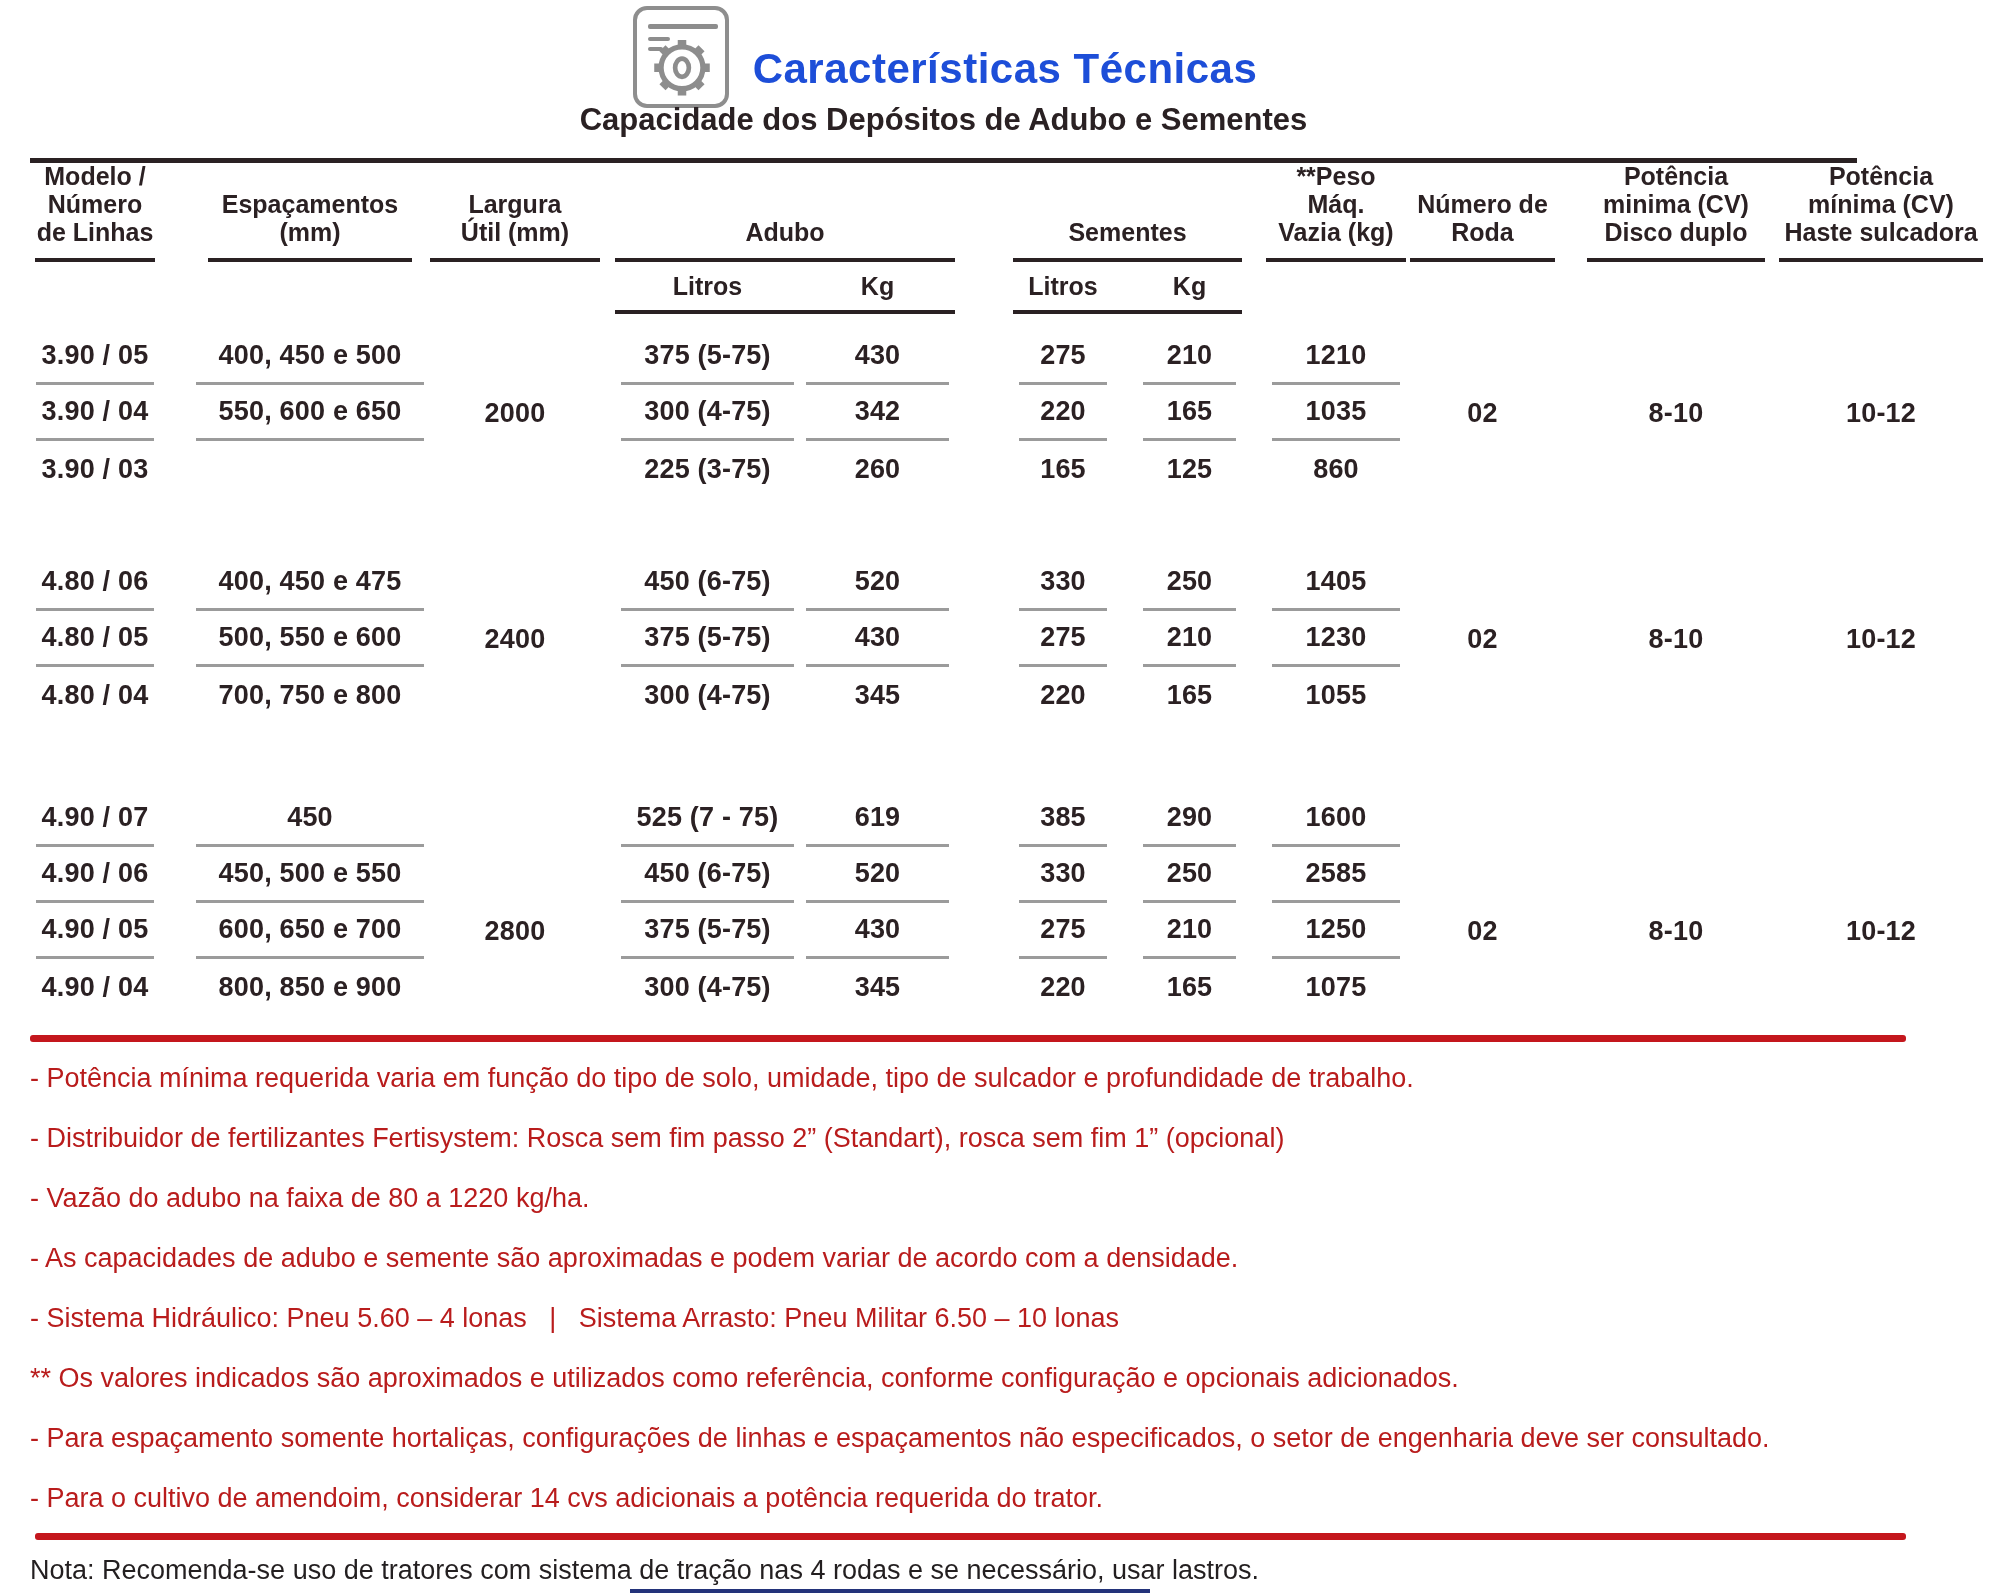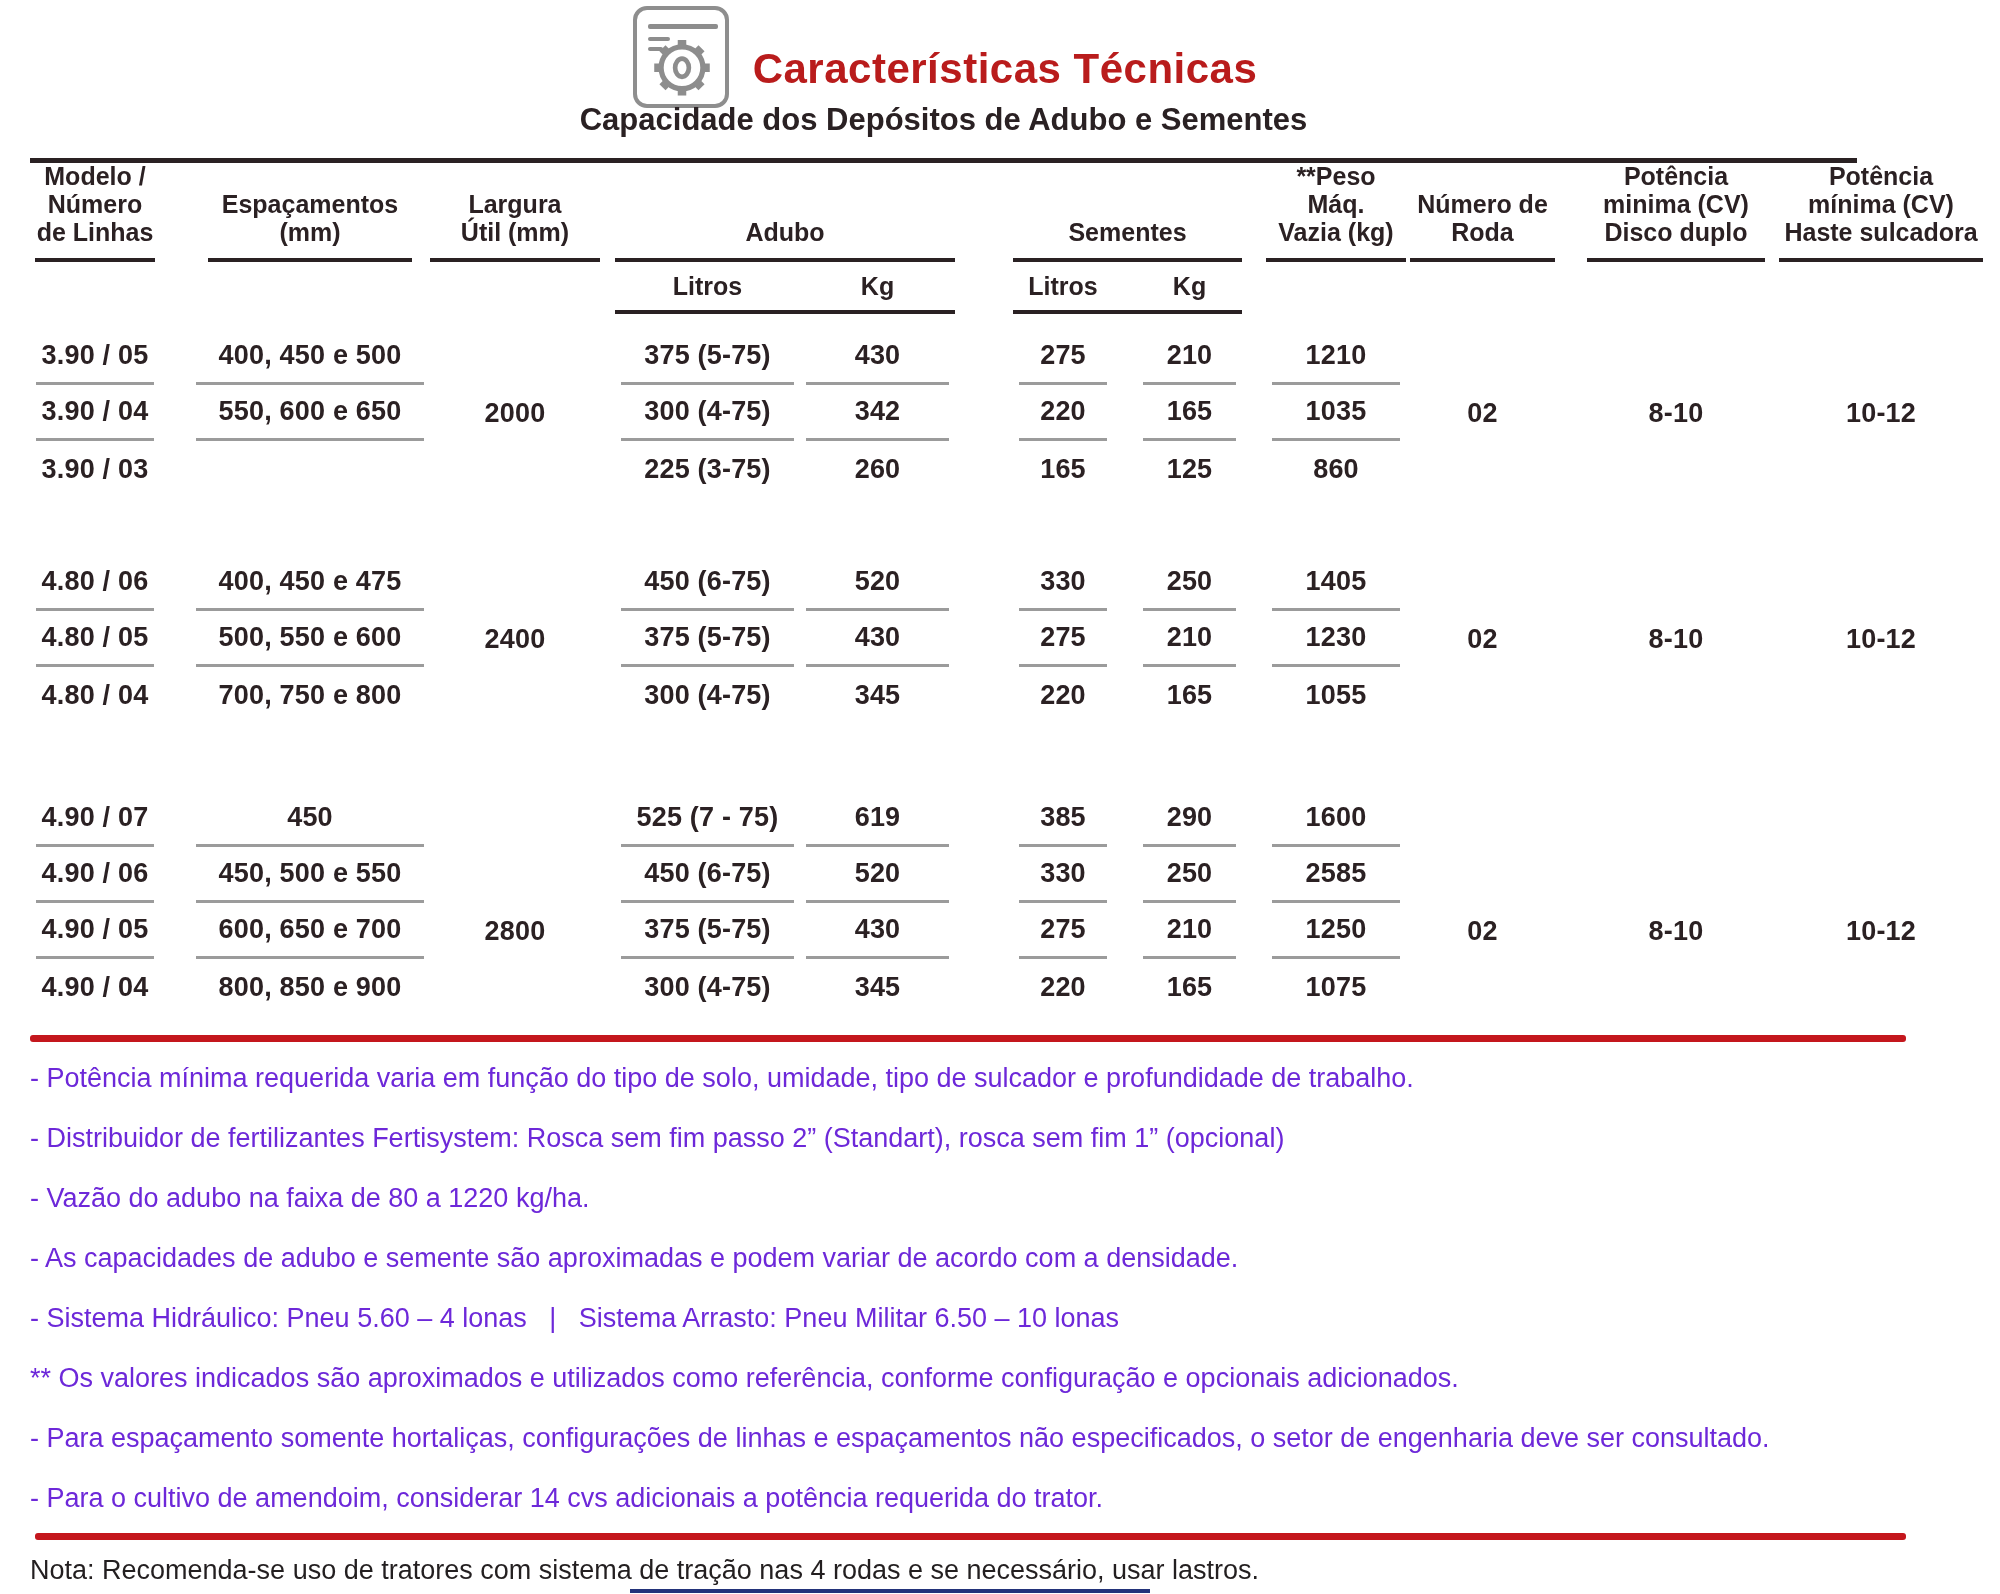--- a/index.html
+++ b/index.html
@@ -7,21 +7,21 @@
         font-family:"Liberation Sans",sans-serif;color:#2b2123;}
 
   
   .hdr{position:absolute;top:6px;left:0;width:1890px;display:flex;justify-content:center;align-items:center;}
   .icon-box{position:relative;width:96px;height:102px;border:4px solid #8e8e8e;border-radius:14px;box-sizing:border-box;flex:0 0 auto;}
   .doc-line{position:absolute;background:#8d8d8d;border-radius:2px;}
   .dl1{left:11px;top:14px;width:70px;height:5px;}
   .dl2{left:11px;top:27px;width:22px;height:4px;}
   .dl3{left:11px;top:37px;width:15px;height:4px;}
   .gear-svg{position:absolute;left:12px;top:22px;}
-  .page-title{margin-left:24px;font-size:42px;font-weight:700;color:#b91c1c;letter-spacing:.5px;margin-top:24px;}
+  .page-title{margin-left:24px;font-size:42px;font-weight:700;color:#1d4ed8;letter-spacing:.5px;margin-top:24px;}
 
   
   .tbl-title-wrap{position:absolute;top:102px;left:30px;width:1827px;text-align:center;
                   border-bottom:5px solid #2a2123;padding-bottom:20px;}
   .tbl-title{font-size:31px;font-weight:700;color:#2a2123;}
 
   
   .grid{position:absolute;left:30px;width:1953px;display:grid;
         grid-template-columns:130px 30px 240px 170px 15px 185px 155px 58px 100px 24px 105px 24px 140px 4px 145px 32px 178px 14px 204px;}
   .t1{grid-column:1}.t3{grid-column:3}.t4{grid-column:4}.t6{grid-column:6}.t7{grid-column:7}
@@ -45,21 +45,21 @@
   .g1{top:329px;}.g2{top:555px;}.g3{top:791px;}
   .cell{display:flex;align-items:center;justify-content:center;font-size:27px;font-weight:700;
         box-sizing:border-box;letter-spacing:.2px;}
   .sep{border-bottom:3px solid #9b9b9b;margin:0 6px;}
 
   
   .redline{position:absolute;height:7px;background:#c4171d;border-radius:3px;}
   .rl1{top:1035px;left:30px;width:1876px;}
   .rl2{top:1533px;left:35px;width:1871px;}
   .notes{position:absolute;top:1048px;left:30px;width:1950px;}
-  .note{height:60px;display:flex;align-items:center;font-size:27px;color:#6d28d9;}
+  .note{height:60px;display:flex;align-items:center;font-size:27px;color:#b91c1c;}
   .nota-final{position:absolute;top:1555px;left:30px;font-size:27px;color:#231f20;}
   .navy-line{position:absolute;top:1589px;left:630px;width:520px;height:4px;background:#23337a;}
 </style>
 </head>
 <body>
 
 <div class="page">
 
   <div class="hdr">
     <div class="icon-box">

